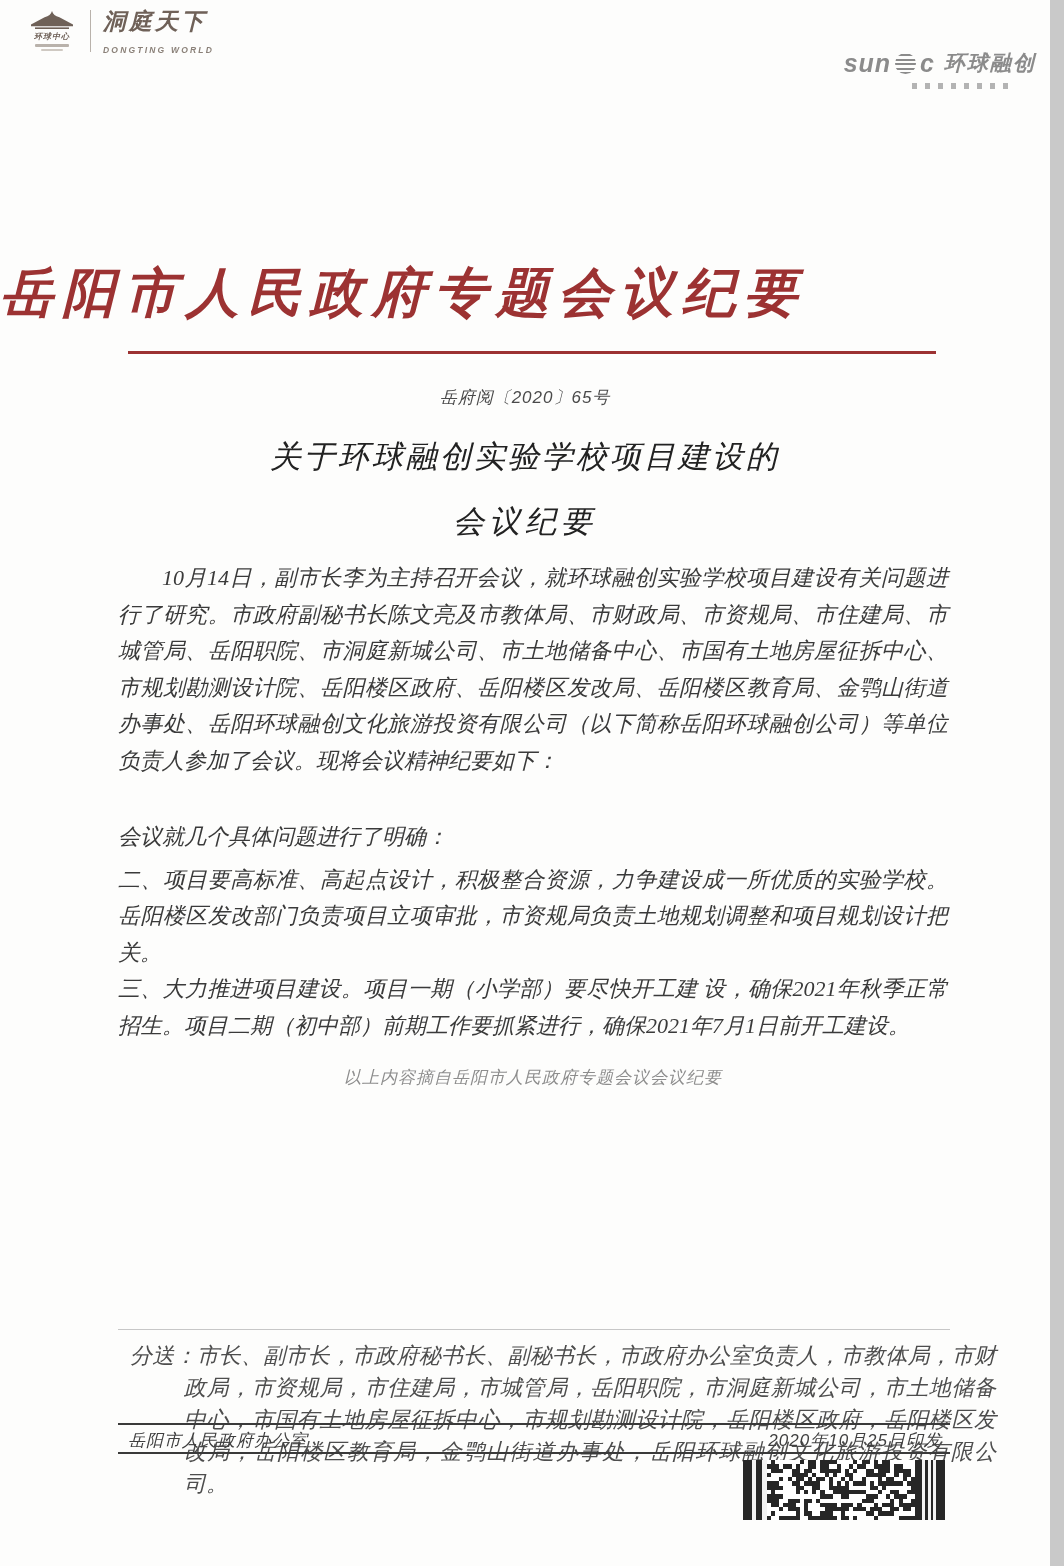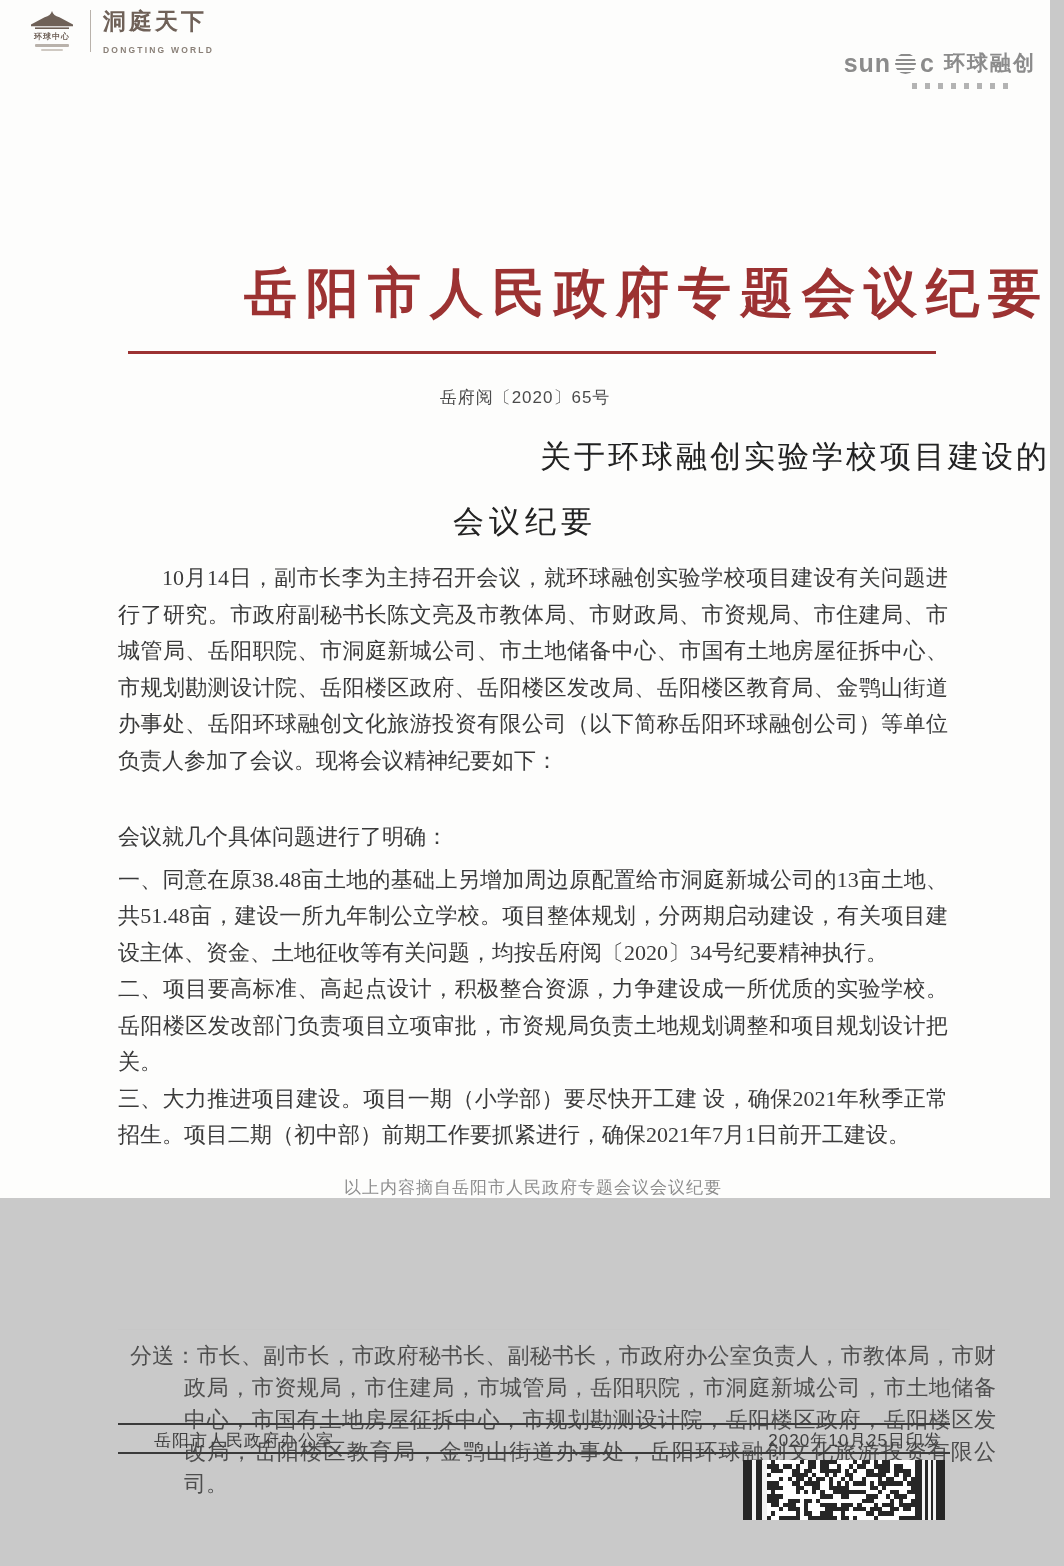--- a/index.html
+++ b/index.html
@@ -4,22 +4,23 @@
 <style>
   html,body{margin:0;padding:0;}
   body{
     width:1064px;height:1566px;
     background:#c9c9c9;
     font-family:"Liberation Serif","DejaVu Serif",serif;
     position:relative;overflow:hidden;
   }
   .page{
     position:absolute;left:0;top:0;
-    width:1050px;height:1198px;
+    width:1050px;height:1566px;
     background:#fdfdfc;
+    font-style:italic;
   }
   
   .hdr-left{
     position:absolute;left:26px;top:6px;
     display:flex;align-items:center;gap:12px;
     color:#6f6158;
     font-family:"Liberation Sans","DejaVu Sans",sans-serif;
   }
   .hl-icon{display:flex;flex-direction:column;align-items:center;width:52px;}
   .hl-icon-label{font-size:8px;letter-spacing:1px;color:#6f6158;margin-top:1px;font-weight:bold;}
@@ -51,34 +52,34 @@
   }
   .kicker-rule{width:118px;height:3px;background:#9a9a9a;}
   .kicker-rule.left{margin-right:34px;}
   .kicker-rule.right{margin-left:34px;}
   .kicker{
     font-family:"Liberation Sans","DejaVu Sans",sans-serif;
     font-size:68px;font-weight:900;color:#141414;letter-spacing:7px;line-height:1.15;
   }
   .main-title{
     position:absolute;left:0;top:258px;width:1050px;
-    text-align:right;
+    text-align:left;
     font-size:53px;font-weight:bold;color:#9c3232;
     letter-spacing:9px;
   }
   .red-rule{
     position:absolute;left:128px;top:351px;width:808px;height:3px;background:#9c3232;
   }
   .doc-number{
     position:absolute;left:0;top:386px;width:1050px;text-align:center;
     font-family:"Liberation Sans","DejaVu Sans",sans-serif;
     font-size:17px;color:#4a4a4a;letter-spacing:1px;
   }
   .subject1{
-    position:absolute;left:0;top:436px;width:1050px;text-align:right;
+    position:absolute;left:0;top:436px;width:1050px;text-align:center;
     font-size:31px;color:#222;letter-spacing:3px;
   }
   .subject2{
     position:absolute;left:0;top:501px;width:1050px;text-align:center;
     font-size:31px;color:#222;letter-spacing:5px;
   }
   
   .body-region{
     position:absolute;left:118px;top:560px;width:830px;
     font-size:22px;color:#3a3a3a;line-height:36.5px;
@@ -102,21 +103,21 @@
     text-align:justify;
     padding-left:54px;text-indent:-54px;
   }
   .hr-dark1{position:absolute;left:118px;top:1423px;width:832px;height:2px;background:#3a3a3a;}
   .footer-row{
     position:absolute;left:118px;top:1429px;width:832px;height:23px;
     font-family:"Liberation Sans","DejaVu Sans",sans-serif;
     font-size:17px;color:#3f3f3f;
     display:flex;justify-content:space-between;align-items:center;
   }
-  .footer-row .issuer{margin-left:36px;letter-spacing:1px;}
+  .footer-row .issuer{margin-left:10px;letter-spacing:1px;}
   .footer-row .pdate{margin-right:8px;letter-spacing:1px;}
   .hr-dark2{position:absolute;left:118px;top:1452px;width:832px;height:2px;background:#3a3a3a;}
   
   .barcode{
     position:absolute;left:743px;top:1460px;width:202px;height:60px;
     display:flex;background:#fff;
   }
   .bc-left{
     width:24px;height:100%;
     background:repeating-linear-gradient(90deg,#262626 0 9px,#f2f2f2 9px 13px,#262626 13px 19px,#f2f2f2 19px 24px);
@@ -174,21 +175,20 @@
   <div class="main-title">岳阳市人民政府专题会议纪要</div>
   <div class="red-rule"></div>
   <div class="doc-number">岳府阅〔2020〕65号</div>
   <div class="subject1">关于环球融创实验学校项目建设的</div>
   <div class="subject2">会议纪要</div>
 
   <div class="body-region">
     <p class="para">10月14日，副市长李为主持召开会议，就环球融创实验学校项目建设有关问题进行了研究。市政府副秘书长陈文亮及市教体局、市财政局、市资规局、市住建局、市城管局、岳阳职院、市洞庭新城公司、市土地储备中心、市国有土地房屋征拆中心、市规划勘测设计院、岳阳楼区政府、岳阳楼区发改局、岳阳楼区教育局、金鹗山街道办事处、岳阳环球融创文化旅游投资有限公司（以下简称岳阳环球融创公司）等单位负责人参加了会议。现将会议精神纪要如下：</p>
     <p class="section-intro">会议就几个具体问题进行了明确：</p>
     <div class="items">
-      <p>一、同意在原38.48亩土地的基础上另增加周边原配置给市洞庭新城公司的13亩土地、共51.48亩，建设一所九年制公立学校。项目整体规划，分两期启动建设，有关项目建设主体、资金、土地征收等有关问题，均按岳府阅〔2020〕34号纪要精神执行。</p>
       <p>二、项目要高标准、高起点设计，积极整合资源，力争建设成一所优质的实验学校。岳阳楼区发改部门负责项目立项审批，市资规局负责土地规划调整和项目规划设计把关。</p>
       <p>三、大力推进项目建设。项目一期（小学部）要尽快开工建 设，确保2021年秋季正常招生。项目二期（初中部）前期工作要抓紧进行，确保2021年7月1日前开工建设。</p>
     </div>
     <p class="source-note">以上内容摘自岳阳市人民政府专题会议会议纪要</p>
   </div>
 
   <div class="hr-thin"></div>
   <div class="dist"><span>分送：</span><span>市长、副市长，市政府秘书长、副秘书长，市政府办公室负责人，市教体局，市财政局，市资规局，市住建局，市城管局，岳阳职院，市洞庭新城公司，市土地储备中心，市国有土地房屋征拆中心，市规划勘测设计院，岳阳楼区政府，岳阳楼区发改局，岳阳楼区教育局，金鹗山街道办事处，岳阳环球融创文化旅游投资有限公司。</span></div>
 
   <div class="hr-dark1"></div>

